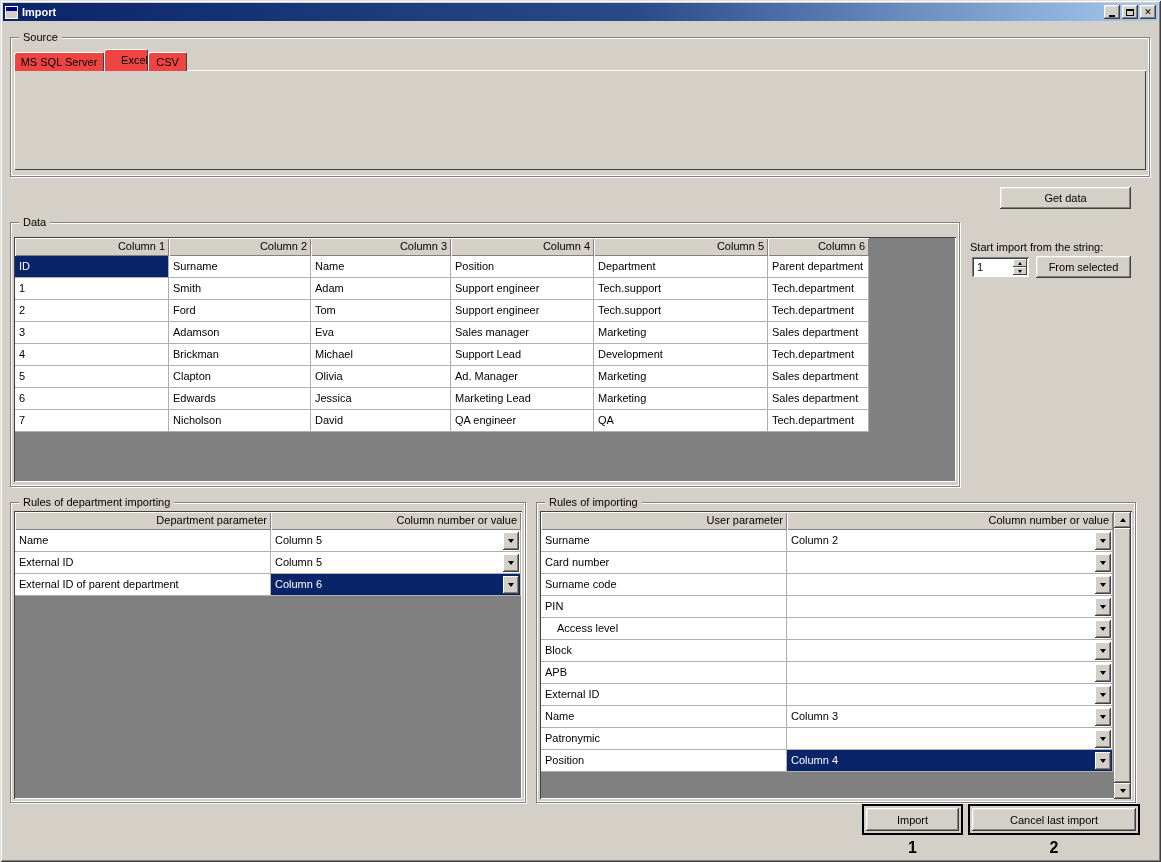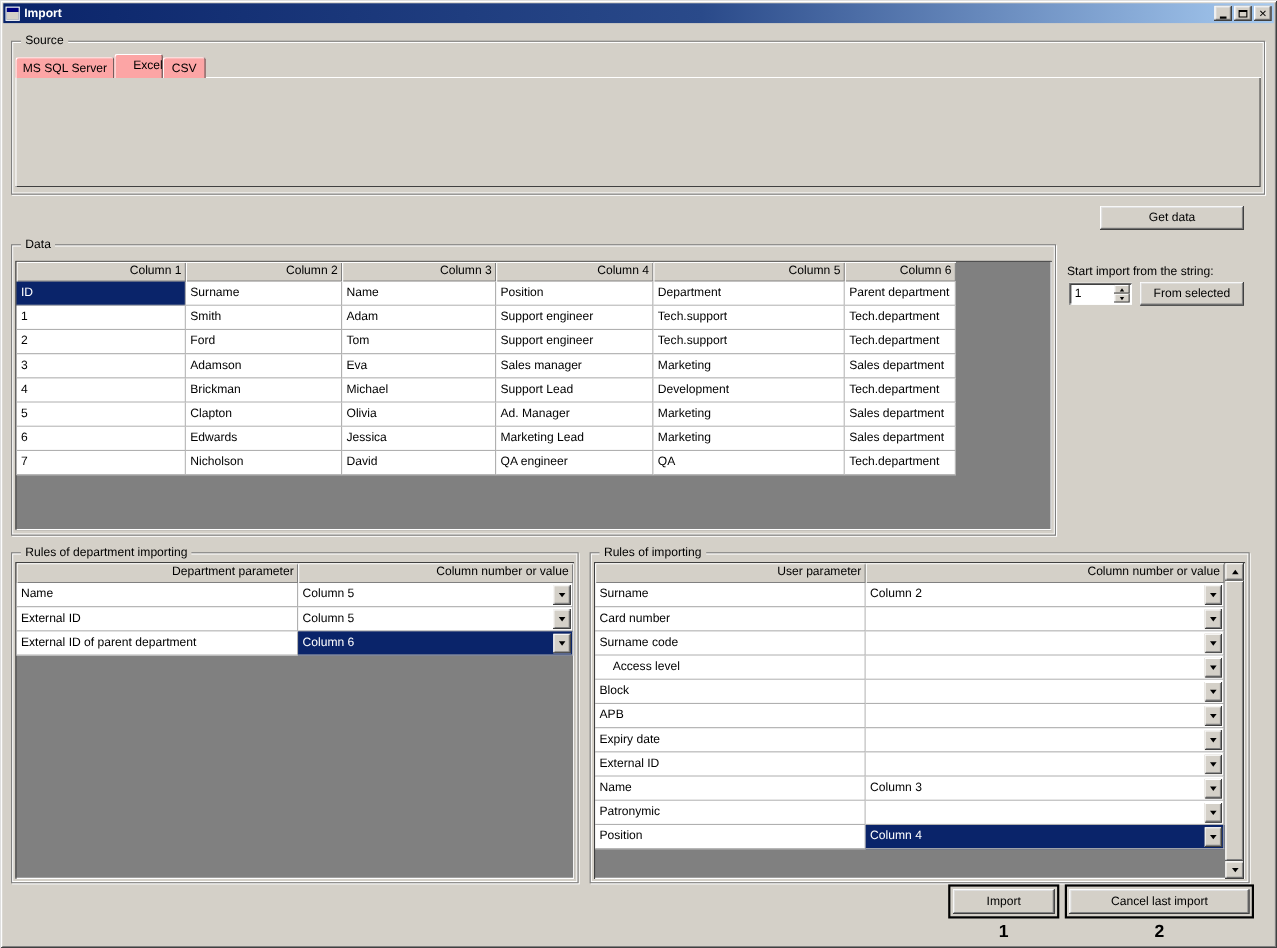--- a/index.html
+++ b/index.html
@@ -48,21 +48,21 @@
     justify-content: space-between; padding: 0 2px 0 5px; }
   .combo-btn { width: 16px; height: 16px; flex: none; background: #d4d0c8;
     box-shadow: inset -1px -1px #404040, inset 1px 1px #fff, inset -2px -2px #808080;
     display: flex; align-items: center; justify-content: center; margin-left: 2px; }
   .arr-down { width: 0; height: 0; border-left: 3px solid transparent; border-right: 3px solid transparent; border-top: 4px solid #000; }
   .arr-up { width: 0; height: 0; border-left: 3px solid transparent; border-right: 3px solid transparent; border-bottom: 4px solid #000; }
   .tiny.arr-down { border-left-width: 2px; border-right-width: 2px; border-top-width: 3px; }
   .tiny.arr-up { border-left-width: 2px; border-right-width: 2px; border-bottom-width: 3px; }
 
   
-  .tab { position: absolute; height: 19px; background: #fca5a5; z-index: 2;
+  .tab { position: absolute; height: 19px; background: #ef4444; z-index: 2;
     box-shadow: inset 1px 1px #fff, inset -1px 0 #404040;
     display: flex; align-items: center; justify-content: center;
     border-top-left-radius: 2px; border-top-right-radius: 2px; }
   .tab.active { height: 22px; z-index: 3; justify-content: flex-end; }
   .tabpanel { position: absolute; background: #d4d0c8; z-index: 1;
     box-shadow: inset 1px 1px #fff, inset -1px -1px #404040; }
 
   
   .gridbox { position: absolute; background: #808080; overflow: hidden; padding: 1px;
     box-shadow: inset 1px 1px #404040, inset -1px -1px #fff; }
@@ -314,48 +314,48 @@
       <div class="grow">
         <div class="gcell" style="width: 246px;">Surname code</div>
         <div class="gcell combo" style="width: 326px;">
           <span></span>
           <div class="combo-btn">
             <div class="arr-down"></div>
           </div>
         </div>
       </div>
       <div class="grow">
+        <div class="gcell" style="width: 246px;">PIN</div>
+        <div class="gcell combo" style="width: 326px;">
+          <span></span>
+          <div class="combo-btn">
+            <div class="arr-down"></div>
+          </div>
+        </div>
+      </div>
+      <div class="grow">
         <div class="gcell" style="width: 246px; padding-left: 16px;">Access level</div>
         <div class="gcell combo" style="width: 326px;">
           <span></span>
           <div class="combo-btn">
             <div class="arr-down"></div>
           </div>
         </div>
       </div>
       <div class="grow">
         <div class="gcell" style="width: 246px;">Block</div>
         <div class="gcell combo" style="width: 326px;">
           <span></span>
           <div class="combo-btn">
             <div class="arr-down"></div>
           </div>
         </div>
       </div>
       <div class="grow">
         <div class="gcell" style="width: 246px;">APB</div>
-        <div class="gcell combo" style="width: 326px;">
-          <span></span>
-          <div class="combo-btn">
-            <div class="arr-down"></div>
-          </div>
-        </div>
-      </div>
-      <div class="grow">
-        <div class="gcell" style="width: 246px;">Expiry date</div>
         <div class="gcell combo" style="width: 326px;">
           <span></span>
           <div class="combo-btn">
             <div class="arr-down"></div>
           </div>
         </div>
       </div>
       <div class="grow">
         <div class="gcell" style="width: 246px;">External ID</div>
         <div class="gcell combo" style="width: 326px;">

